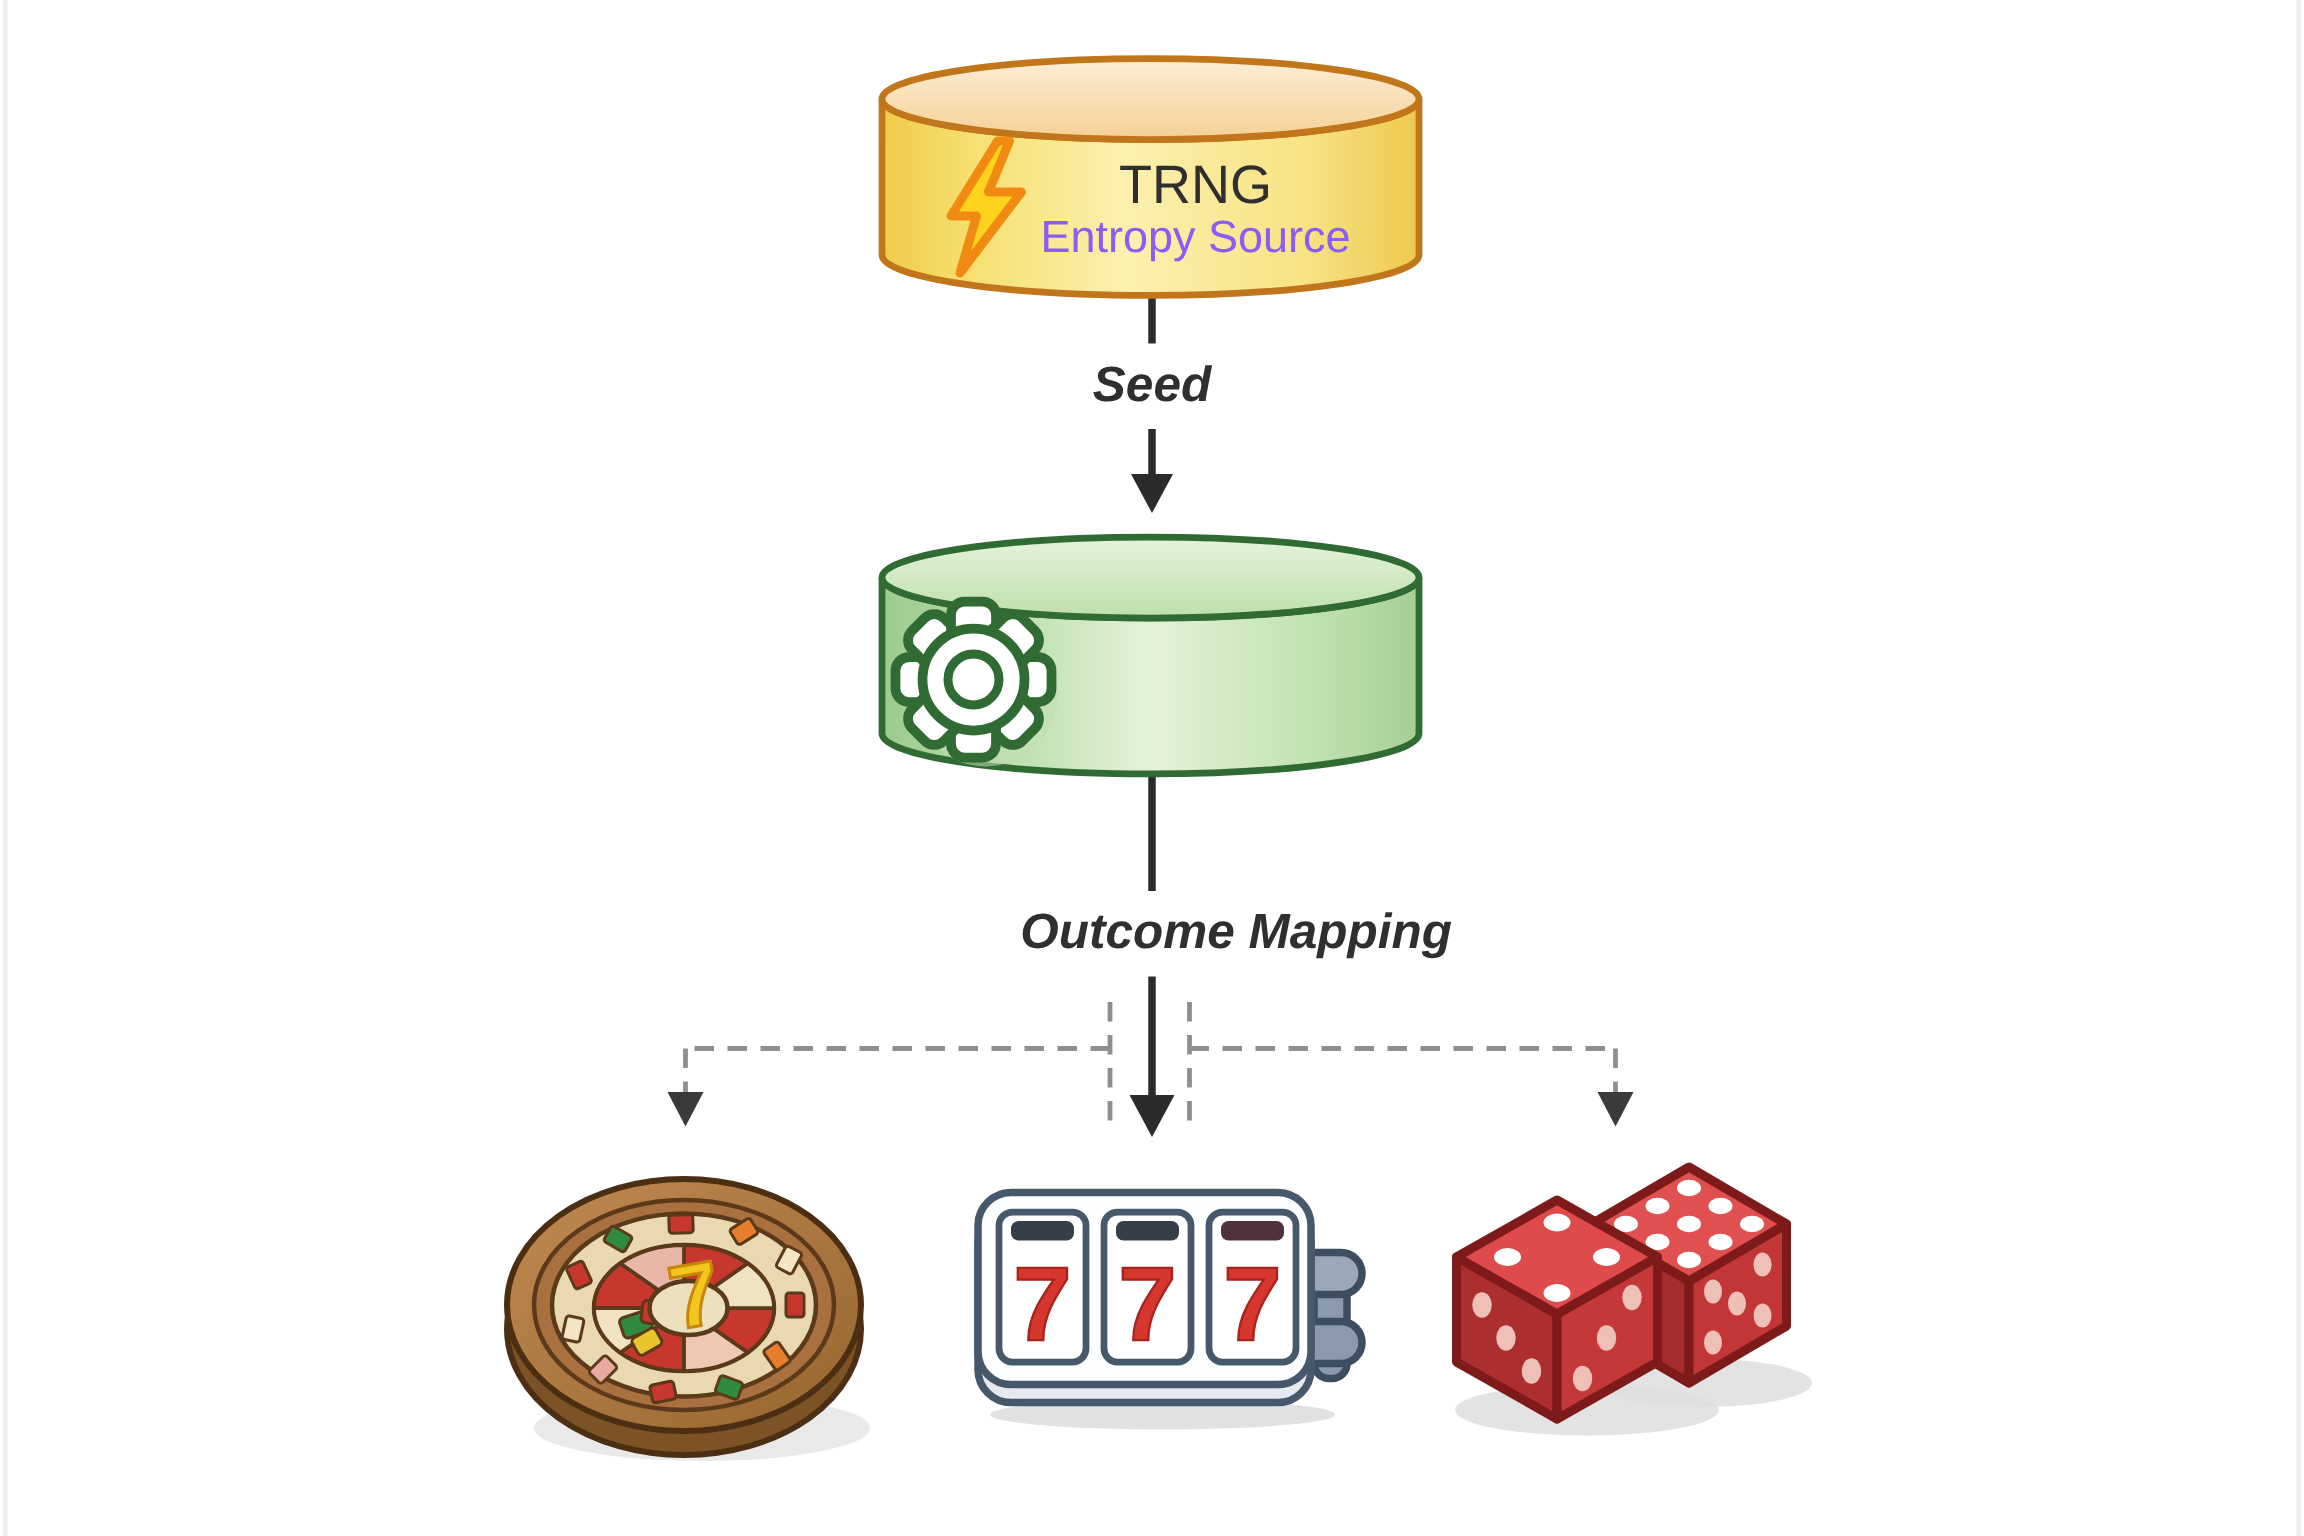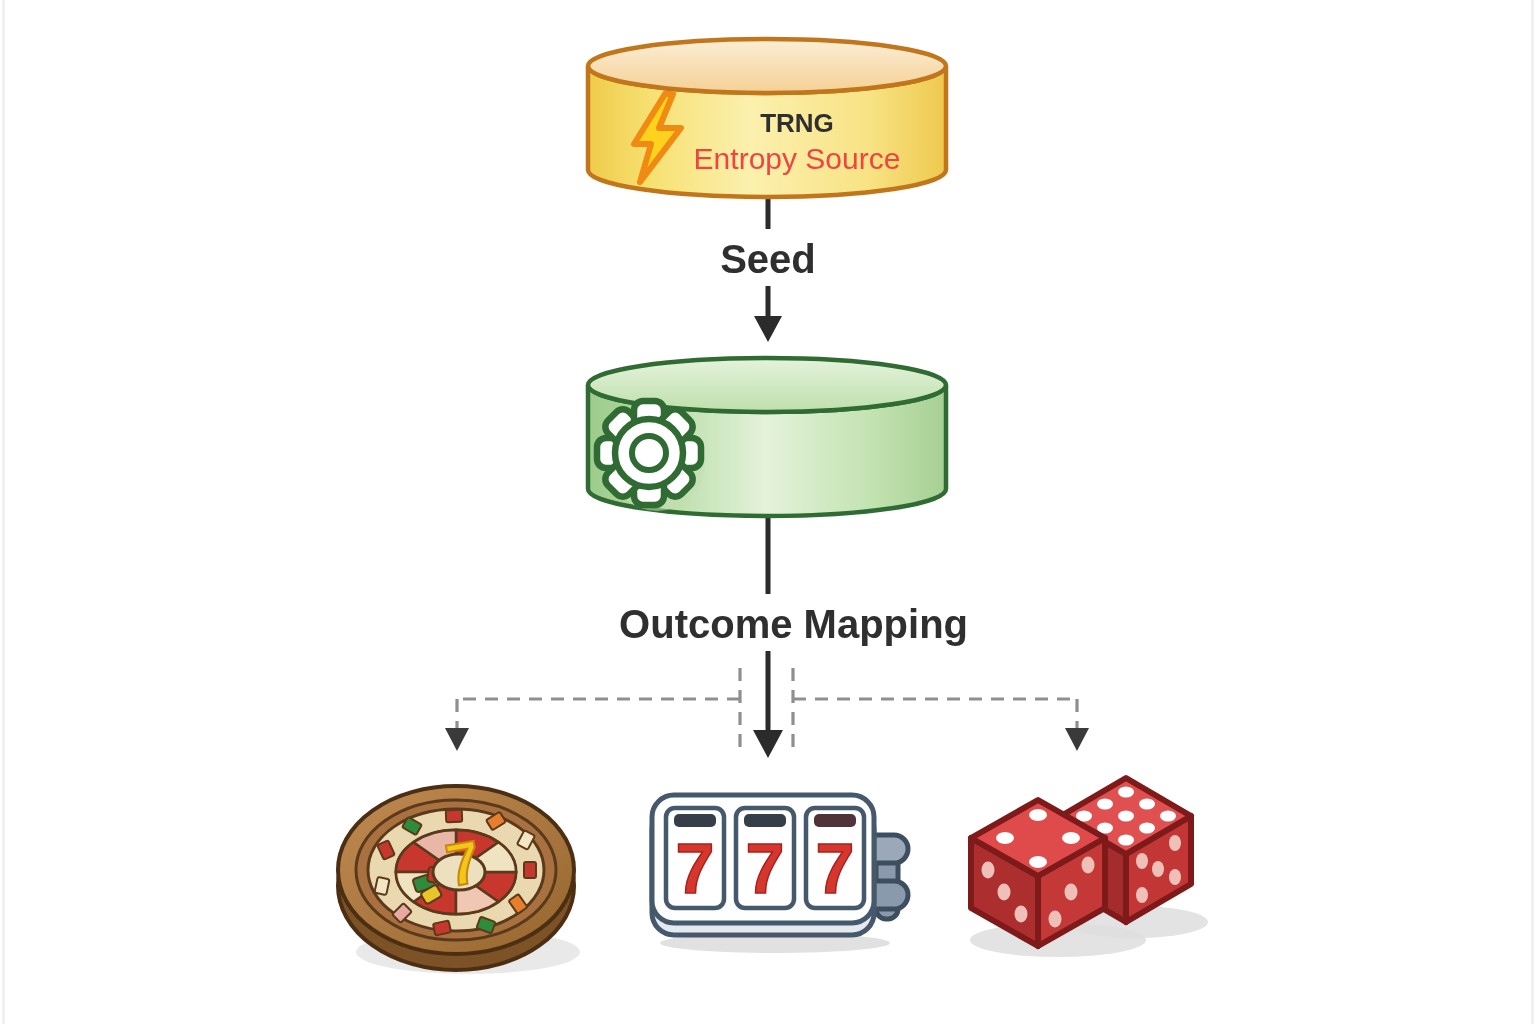--- a/index.html
+++ b/index.html
@@ -12,23 +12,23 @@
   svg{display:block;}
   .connectors{position:absolute;left:0;top:0;}
   .node{position:absolute;width:368px;height:164px;}
   .node-trng{left:583px;top:36px;}
   .node-prng{left:583px;top:355px;}
   .cyl{position:absolute;left:0;top:0;}
   .node-icon{position:absolute;}
   .bolt-icon{left:42px;top:54px;}
   .gear-icon{left:8px;top:40px;}
   .node-text{position:absolute;left:62px;right:2px;top:69px;text-align:center;}
-  .node-title{font-size:26px;font-weight:bold;line-height:36px;color:var(--text,#2f2f2f);}
-  .node-subtitle{font-size:30px;line-height:35px;color:#ef4444;}
-  .edge-label{position:absolute;text-align:center;font-weight:bold;font-size:40px;color:var(--text,#2f2f2f);}
+  .node-title{font-size:36px;font-weight:normal;line-height:36px;color:var(--text,#2f2f2f);}
+  .node-subtitle{font-size:30px;line-height:35px;color:#8b5cf6;}
+  .edge-label{position:absolute;text-align:center;font-weight:bold;font-size:33px;color:var(--text,#2f2f2f);font-style:italic;}
   .label-seed{left:668px;top:237px;width:200px;}
   .label-outcome{left:568px;top:602px;width:400px;text-align:right;}
   .outcome-icon{position:absolute;}
   .icon-roulette{left:330px;top:772px;}
   .icon-slot{left:640px;top:785px;}
   .icon-dice{left:958px;top:770px;}
   .slot-digit{font-family:"Liberation Sans","DejaVu Sans",sans-serif;font-weight:bold;font-size:70px;}
   .roulette-digit{font-family:"Liberation Sans","DejaVu Sans",sans-serif;font-weight:bold;font-size:60px;}
 </style>
 </head>

